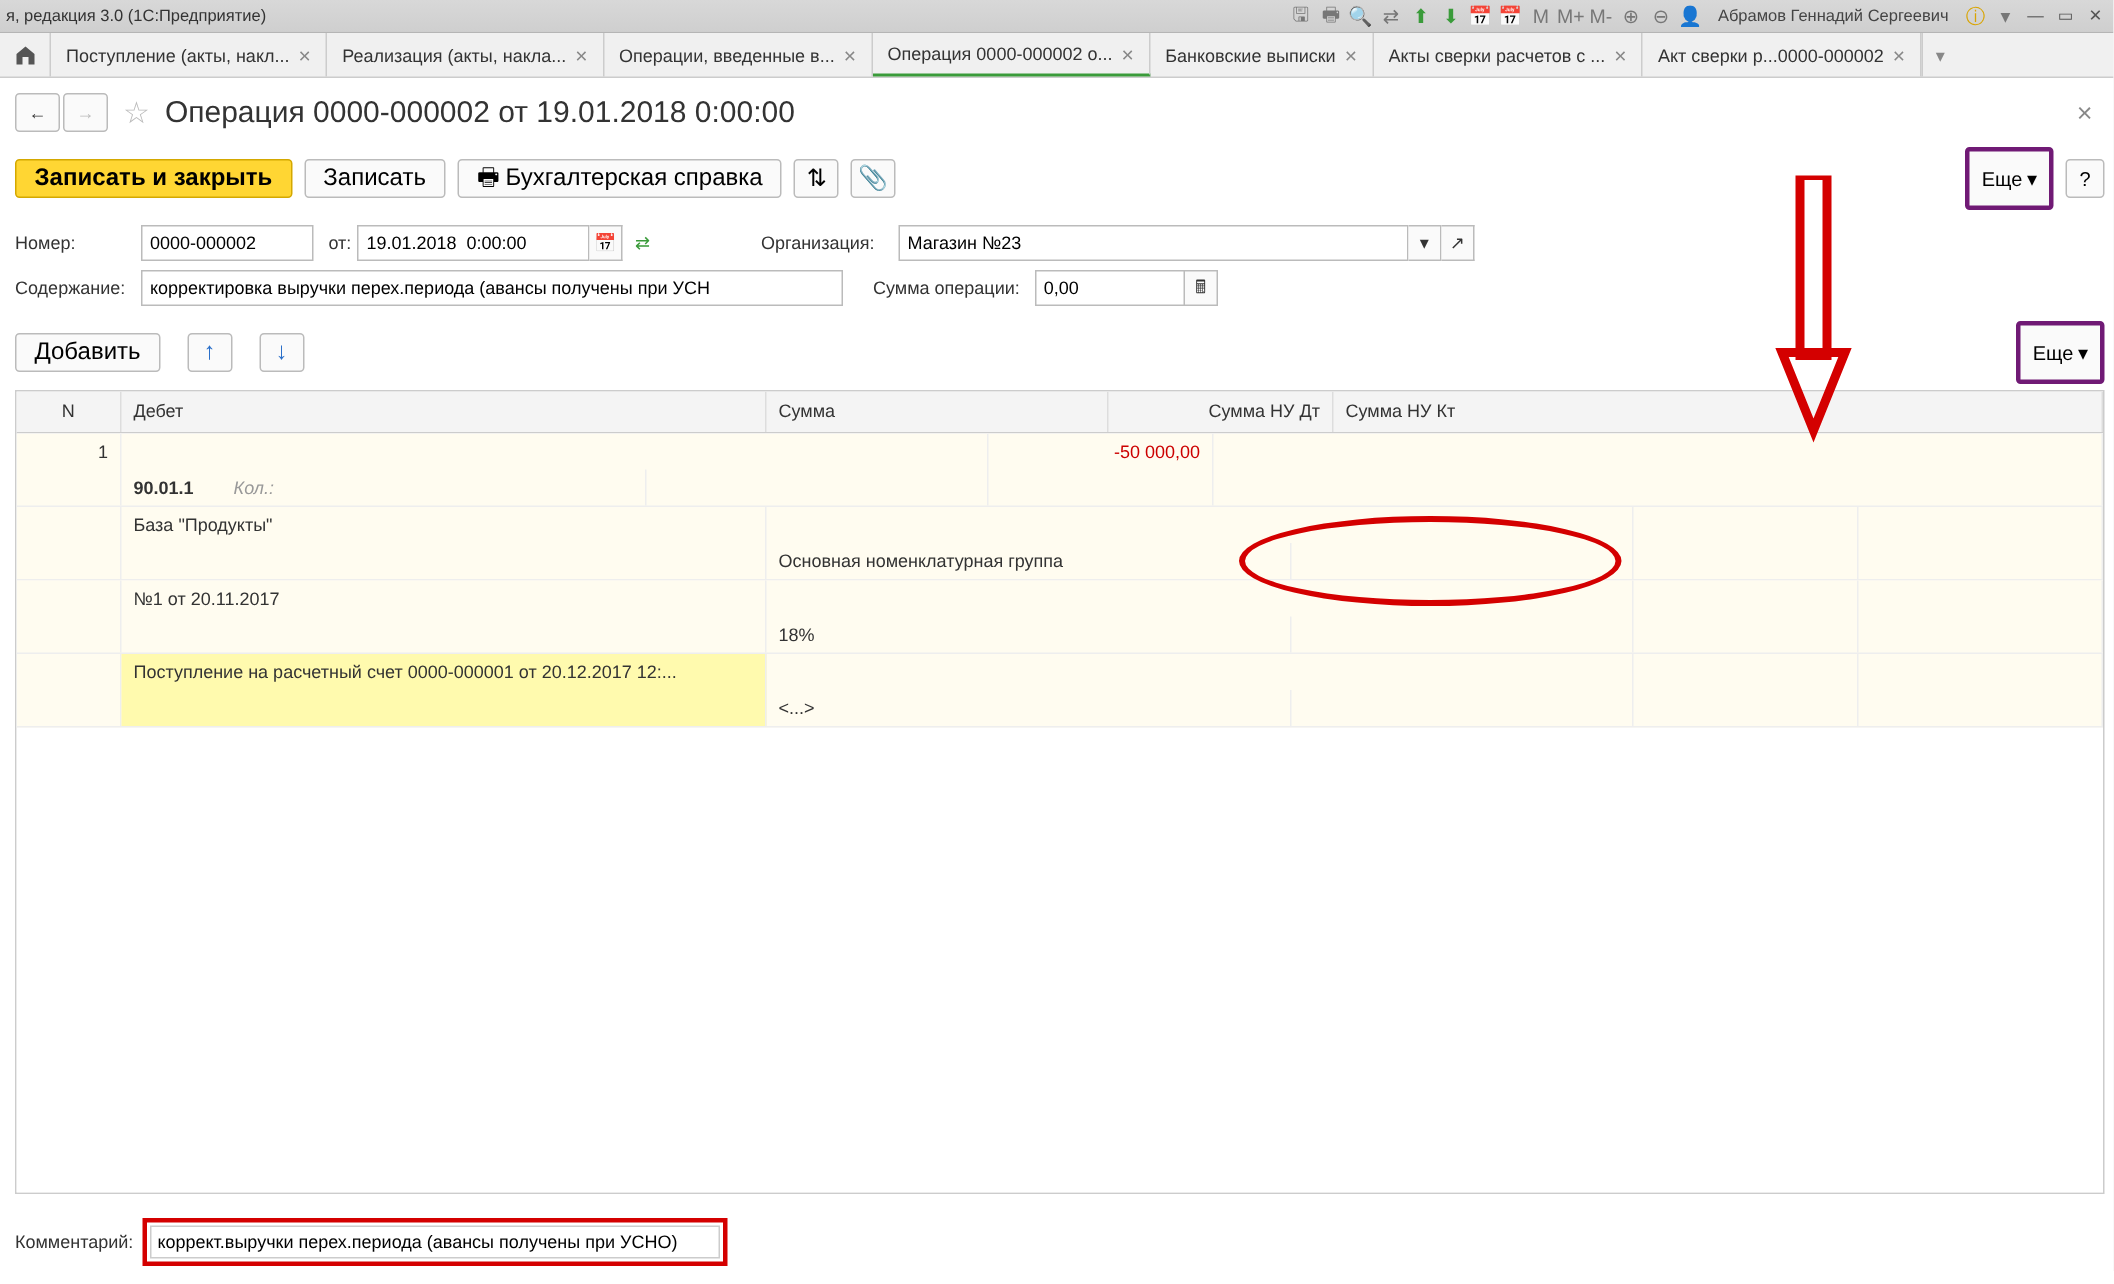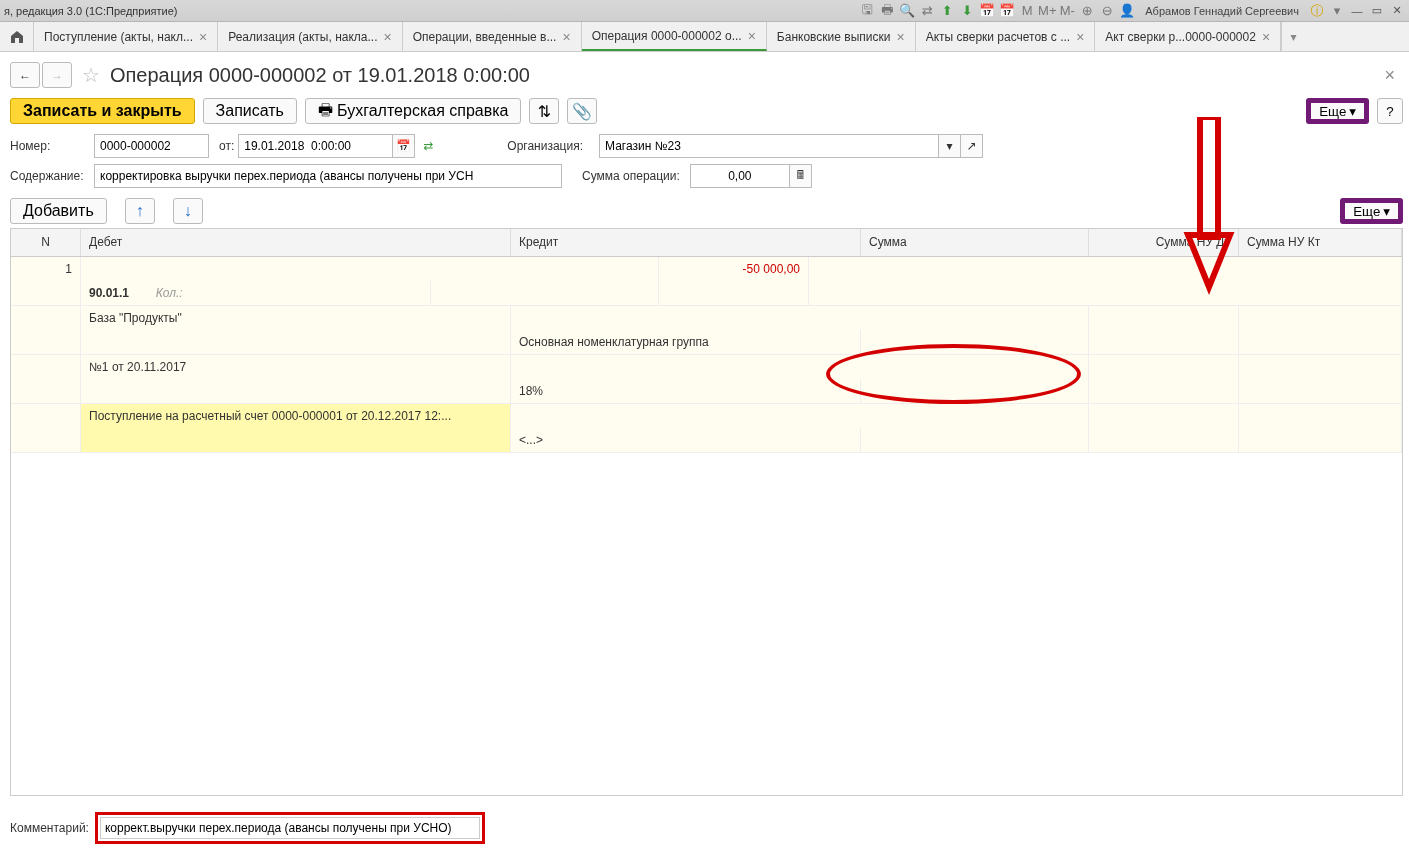--- a/index.html
+++ b/index.html
@@ -28,21 +28,21 @@
 .navbtn + .navbtn { margin-left:2px; }
 .star { margin:0 10px; color:#bbb; font-size:20px; cursor:pointer; }
 .pagetitle { font-size:20px; font-weight:normal; color:#333; }
 .close-page { margin-left:auto; margin-right:8px; color:#888; font-size:18px; cursor:pointer; }
 
 .toolbar { display:flex; align-items:center; gap:8px; margin-bottom:10px; }
 .btn { height:26px; padding:0 12px; border:1px solid #bbb; background:#fafafa; border-radius:3px; cursor:pointer; font-size:16px; display:flex; align-items:center; gap:4px; }
 .btn.primary { background:#ffd633; border-color:#d4a800; font-weight:bold; }
 .btn.icon-only { width:30px; padding:0; justify-content:center; }
 .spacer { flex:1; }
-.more-btn { height:26px; padding:0 8px; border:5px solid #701a75; background:#fafafa; border-radius:3px; cursor:pointer; display:flex; align-items:center; gap:3px; }
+.more-btn { height:42px; padding:0 8px; border:3px solid #701a75; background:#fafafa; border-radius:3px; cursor:pointer; display:flex; align-items:center; gap:3px; }
 .help-btn { width:26px; height:26px; border:1px solid #bbb; background:#fafafa; border-radius:3px; cursor:pointer; display:flex; align-items:center; justify-content:center; }
 
 .formrow { display:flex; align-items:center; margin-bottom:6px; gap:4px; }
 .lbl { font-size:12px; color:#333; }
 .input { height:24px; border:1px solid #bbb; padding:0 5px; font-size:12px; background:#fff; }
 .input-btn { width:22px; height:24px; border:1px solid #bbb; border-left:none; background:#fafafa; display:flex; align-items:center; justify-content:center; cursor:pointer; }
 .field-group{ display:flex; }
 
 .list-toolbar { display:flex; align-items:center; gap:18px; margin-top:4px; margin-bottom:4px; }
 
@@ -176,41 +176,40 @@
         <div class="input-btn">▾</div>
         <div class="input-btn">↗</div>
       </div>
     </div>
 
     <div class="formrow">
       <span class="lbl" style="width:80px">Содержание:</span>
       <input class="input" style="width: 468px;" value="корректировка выручки перех.периода (авансы получены при УСН">
       <span class="lbl" style="margin-left:16px">Сумма операции:</span>
       <div class="field-group" style="margin-left:6px">
-        <input class="input" style="width: 100px; text-align: center;" value="0,00">
+        <input class="input" style="width: 100px; text-align: left;" value="0,00">
         <div class="input-btn">🖩</div>
       </div>
     </div>
 
     <div class="list-toolbar">
       <button class="btn">Добавить</button>
       <button class="btn icon-only" style="color:#2a6fc9">↑</button>
       <button class="btn icon-only" style="color:#2a6fc9">↓</button>
       <div class="spacer"></div>
       <button class="more-btn">
           <span>Еще</span>
           <span>▾</span>
         </button>
     </div>
 
     <div class="table-wrap">
       <div class="thead">
         <div class="th c-n">N</div>
         <div class="th c-deb">Дебет</div>
-        <div class="th c-kred">Кредит</div>
         <div class="th c-sum">Сумма</div>
         <div class="th c-nudt">Сумма НУ Дт</div>
         <div class="th c-nukt">Сумма НУ Кт</div>
       </div>
       <div class="tbody">
         <div class="trow">
           <div class="td c-n">1</div>
           <div class="td c-kred"><span class="bold">90.01.1</span>&nbsp;&nbsp;&nbsp;&nbsp;&nbsp;&nbsp;&nbsp;&nbsp;<span class="italic">Кол.:</span></div>
           <div class="td c-sum"></div>
           <div class="td c-nudt red">-50 000,00</div>

